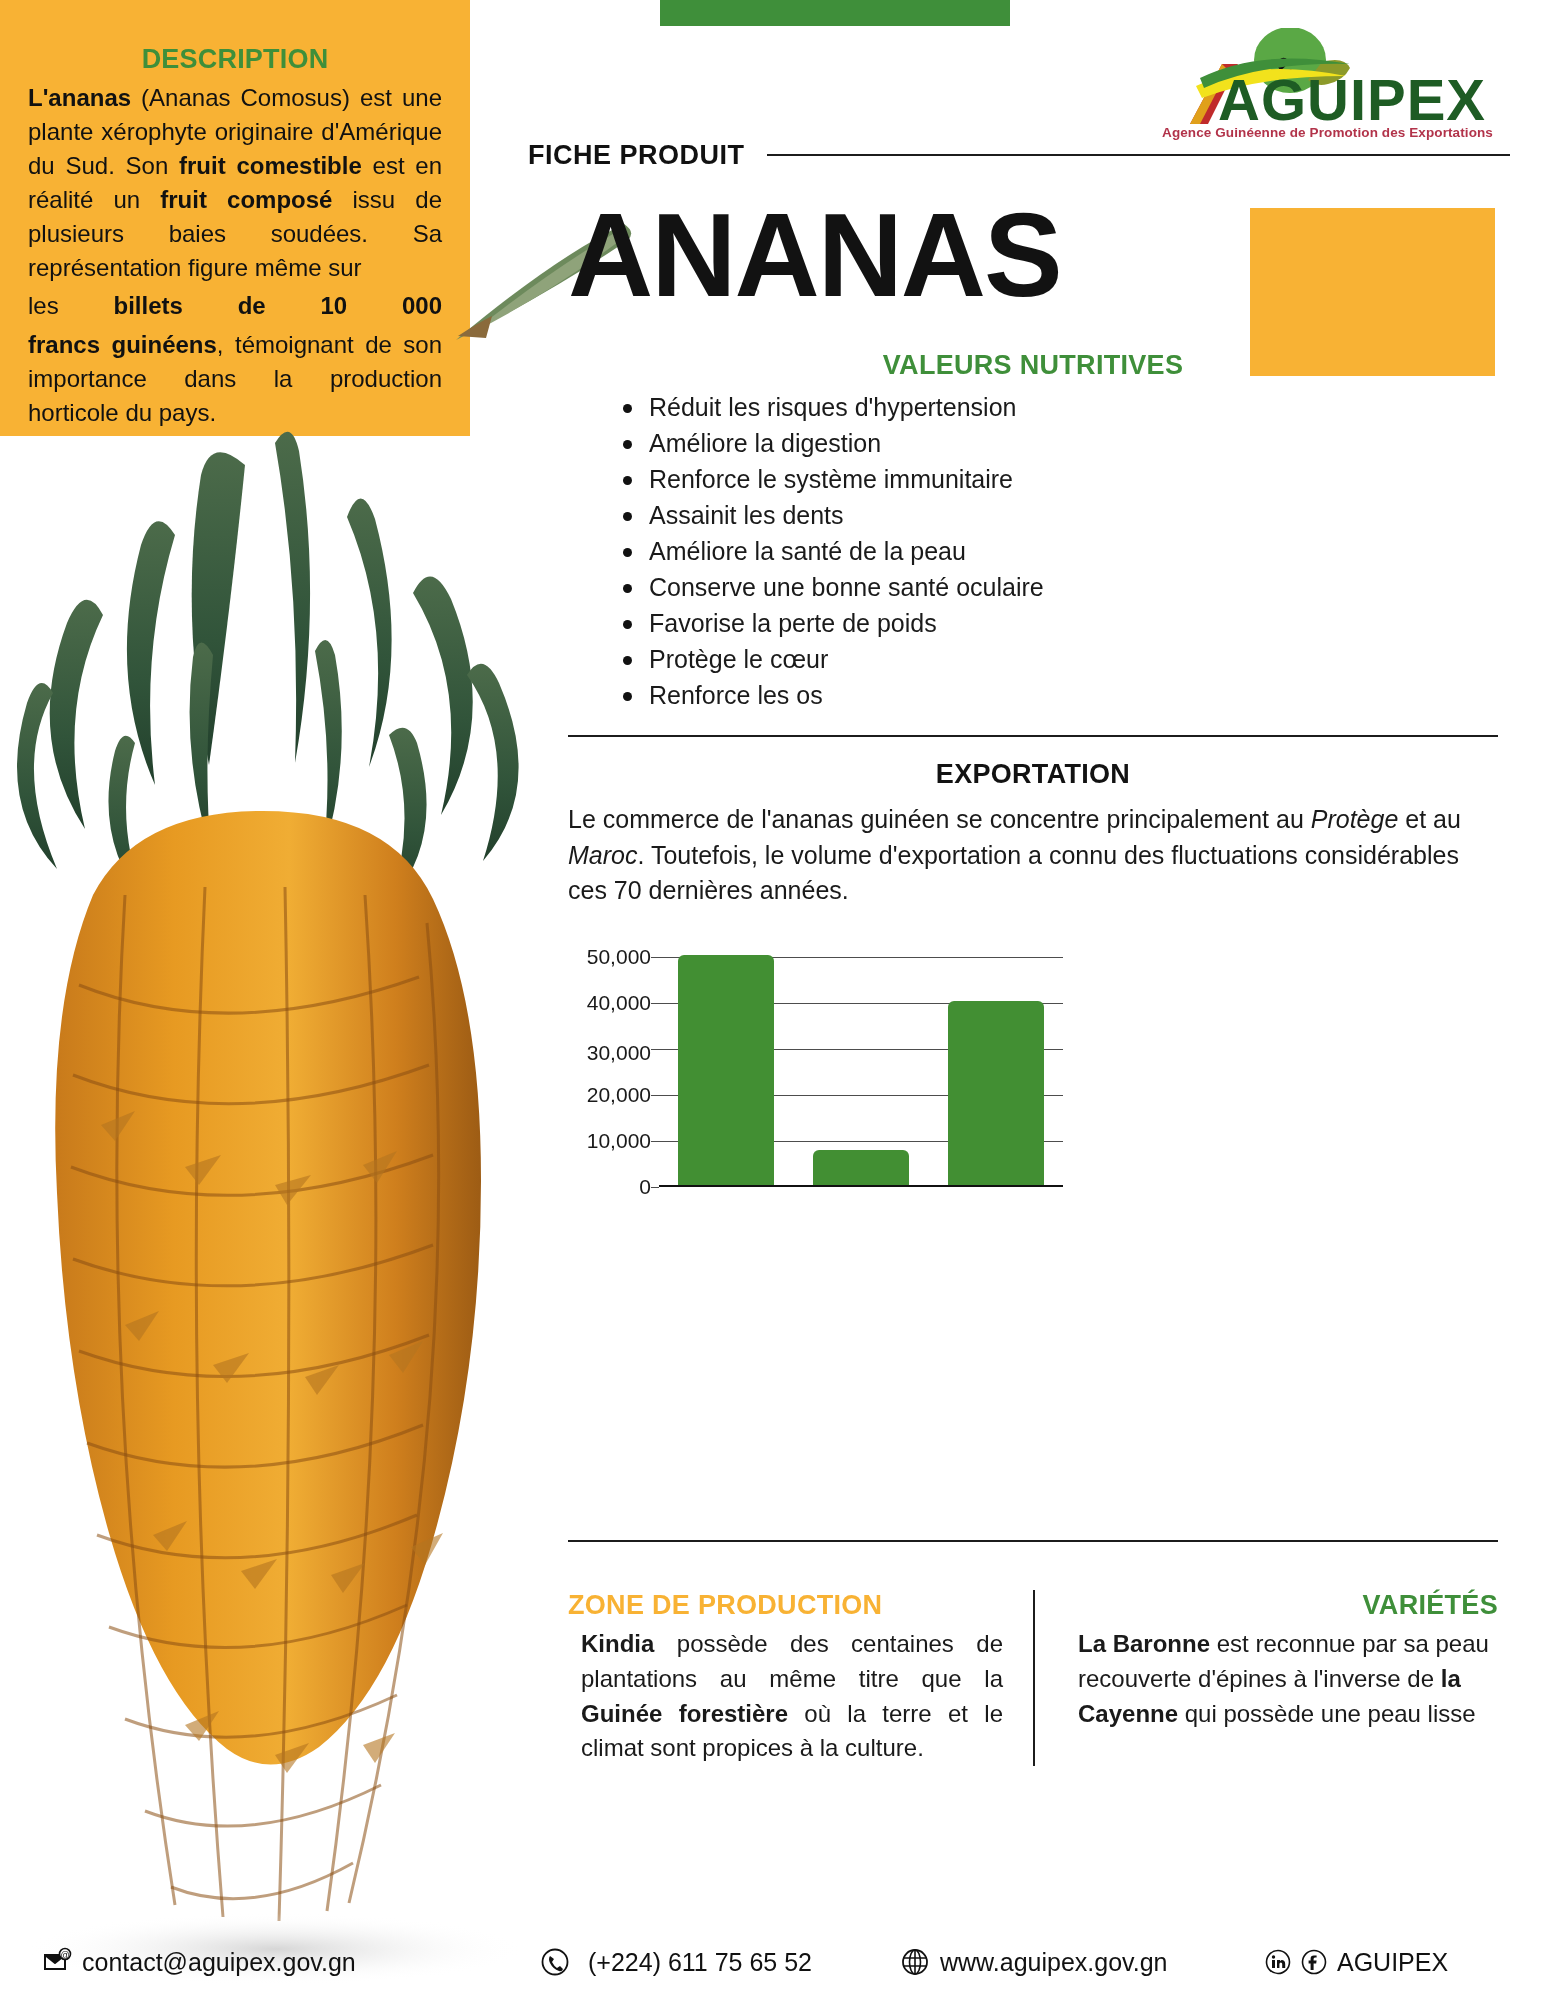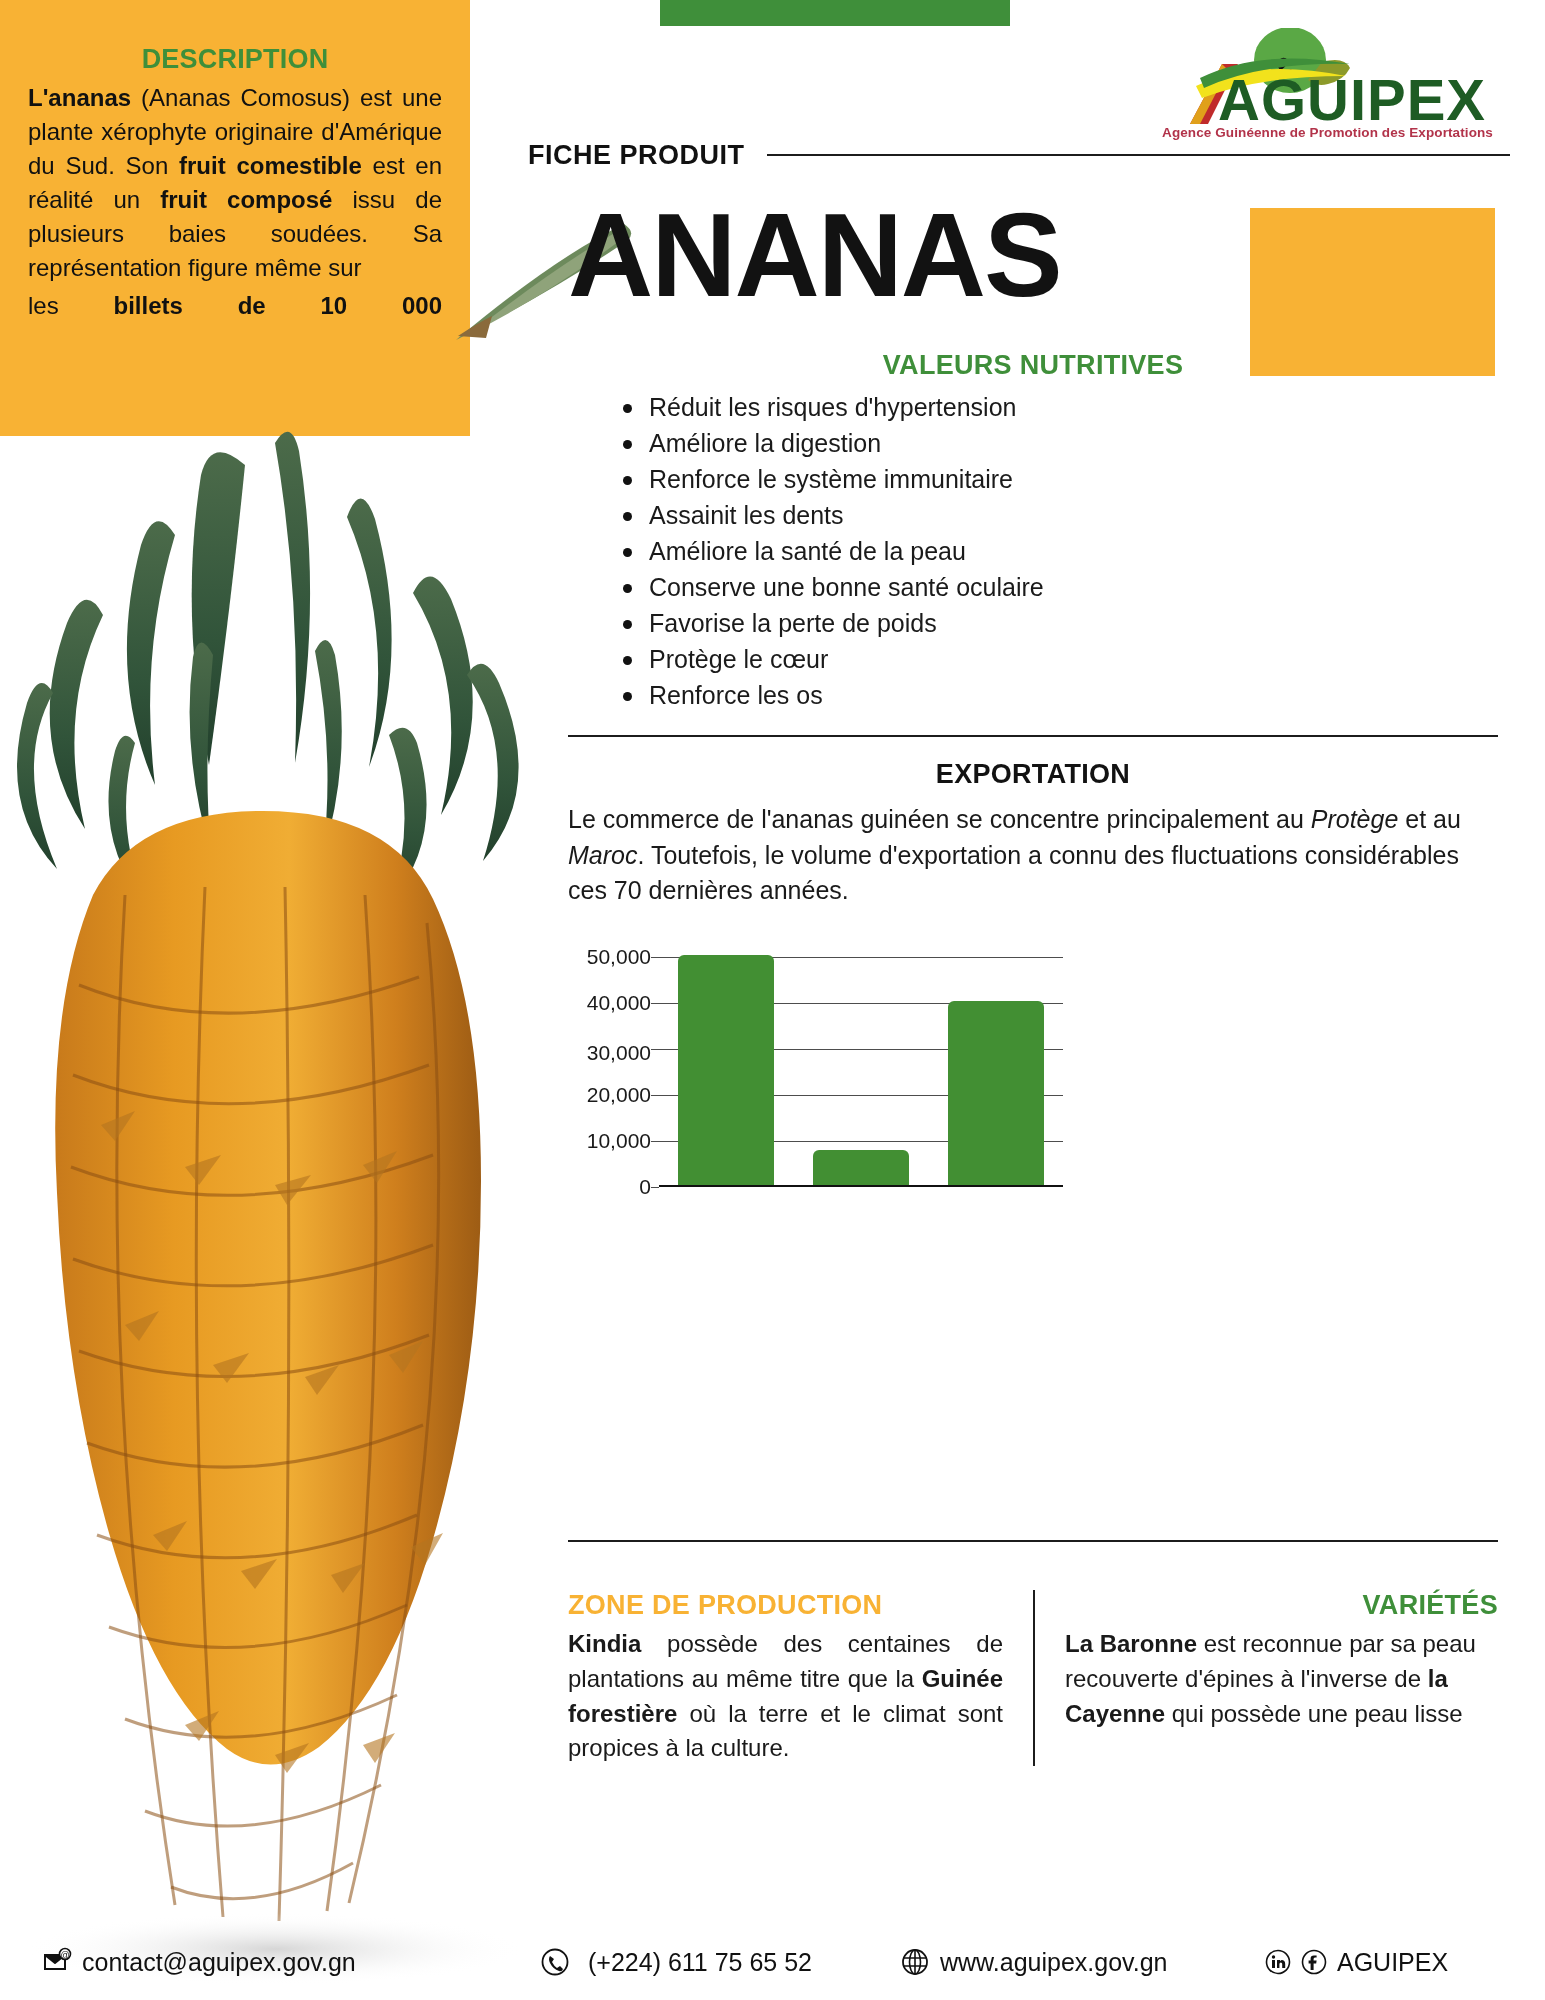--- a/index.html
+++ b/index.html
@@ -95,21 +95,21 @@
   .bars{position:absolute;left:0;right:0;bottom:2px;top:0;display:flex;align-items:flex-end;}
   .bar-slot{flex:1;display:flex;justify-content:center;align-items:flex-end;height:100%;}
   .bar{width:96px;background:#428f33;border-radius:6px 6px 0 0;}
 
   
   .bottom-wrap{position:absolute;left:568px;top:1590px;width:930px;display:flex;}
   .bcol{width:50%;box-sizing:border-box;}
   .bcol.left{padding-right:30px;}
   .bcol.right{padding-left:30px;border-left:2px solid #1c1c1c;}
   .bcol p{
-    font-size:24px;line-height:1.45;color:#1a1a1a;margin:6px 0 0 0;
+    font-size:24px;line-height:1.45;color:#1a1a1a;margin:6px 0 0 13px;
     font-family:"Liberation Sans",sans-serif;
   }
   .bcol.left p{text-align:justify;}
   .bcol.right p{text-align:left;}
   .bcol b{font-weight:bold;}
   .bcol .sec-head{text-align:left;}
   .bcol.right .sec-head{text-align:right;}
 
   .bottom-rule{position:absolute;left:568px;top:1540px;width:930px;height:2px;background:#1c1c1c;}
 
@@ -152,20 +152,21 @@
       <text x="88" y="92" font-family="Liberation Sans, sans-serif" font-size="58" font-weight="bold" fill="#1e5c24" letter-spacing="1">AGUIPEX</text>
     </svg>
     <div class="logo-tag">Agence Guinéenne de Promotion des Exportations</div>
   </div>
 
   <div class="desc-panel">
     <div class="desc-title">DESCRIPTION</div>
     <div class="desc-body">
       <div><b>L'ananas</b> (Ananas Comosus) est une plante xérophyte originaire d'Amérique du Sud. Son <b>fruit comestible</b> est en réalité un <b>fruit composé</b> issu de plusieurs baies soudées. Sa représentation figure même sur</div>
       <div style="text-align:justify;text-align-last:justify;margin-top:4px;">les <b>billets de 10 000</b></div>
+      <div style="margin-top:4px;"><b>francs guinéens</b>, témoignant de son importance dans la production horticole du pays.</div>
     </div>
   </div>
 
   <div class="pine-wrap">
     <svg width="580" height="1570" viewBox="0 0 580 1570" xmlns="http://www.w3.org/2000/svg">
       <defs>
         <linearGradient id="fruitg" x1="0" y1="0" x2="1" y2="0">
           <stop offset="0%" stop-color="#c87a1b"></stop>
           <stop offset="28%" stop-color="#e79a22"></stop>
           <stop offset="55%" stop-color="#f0ad34"></stop>

